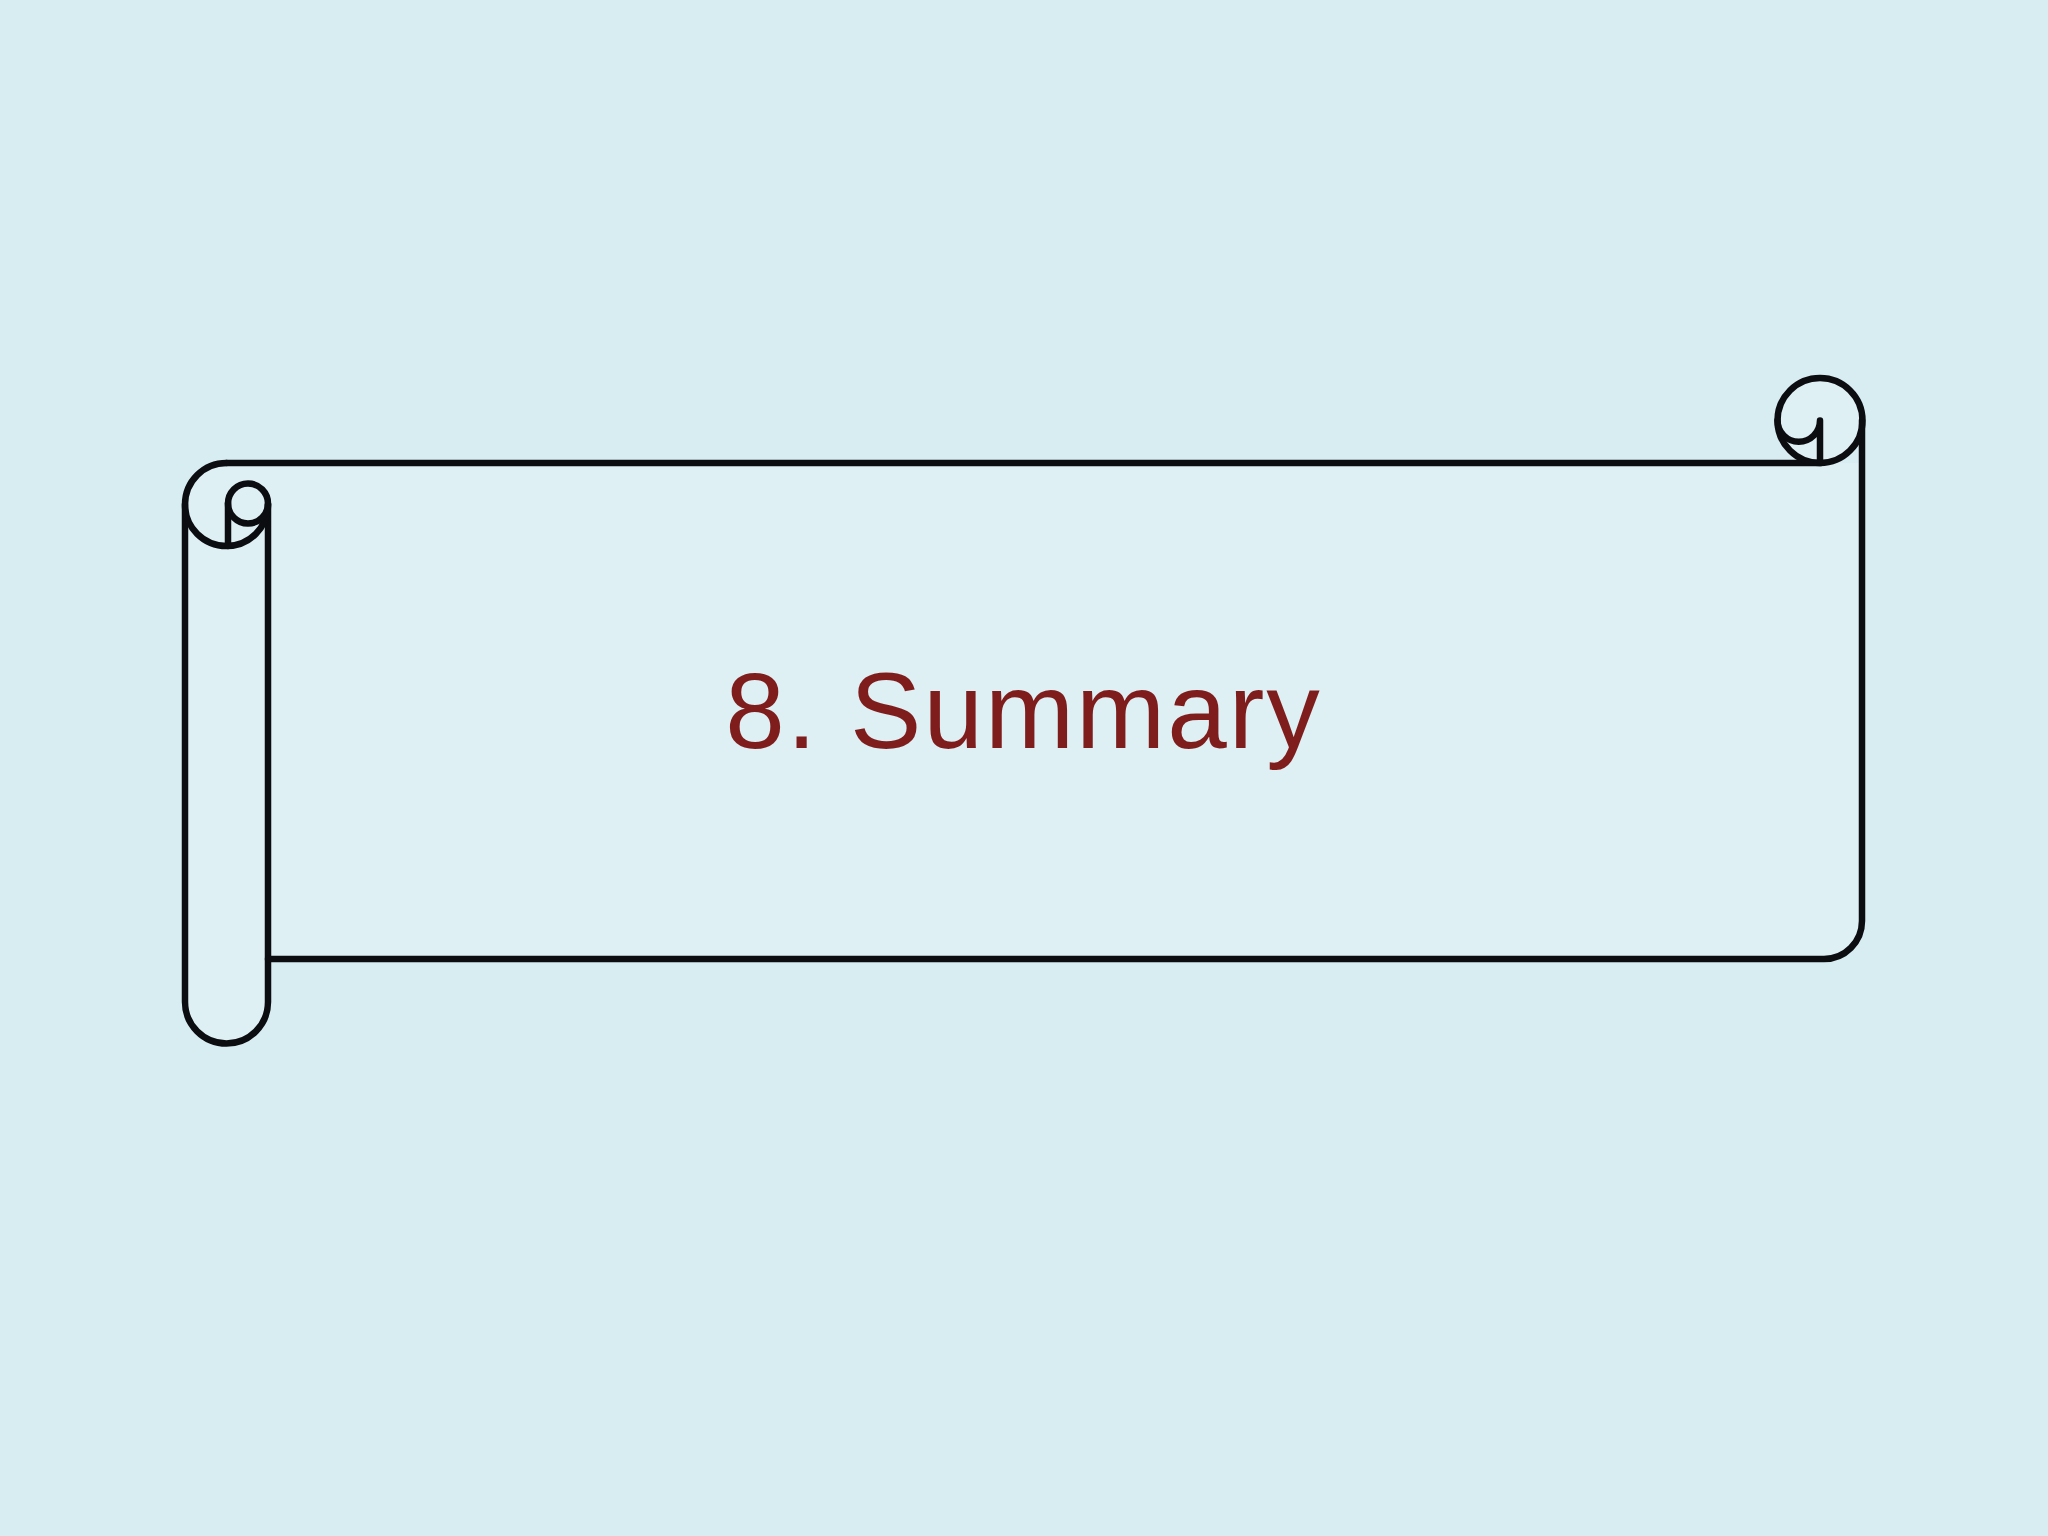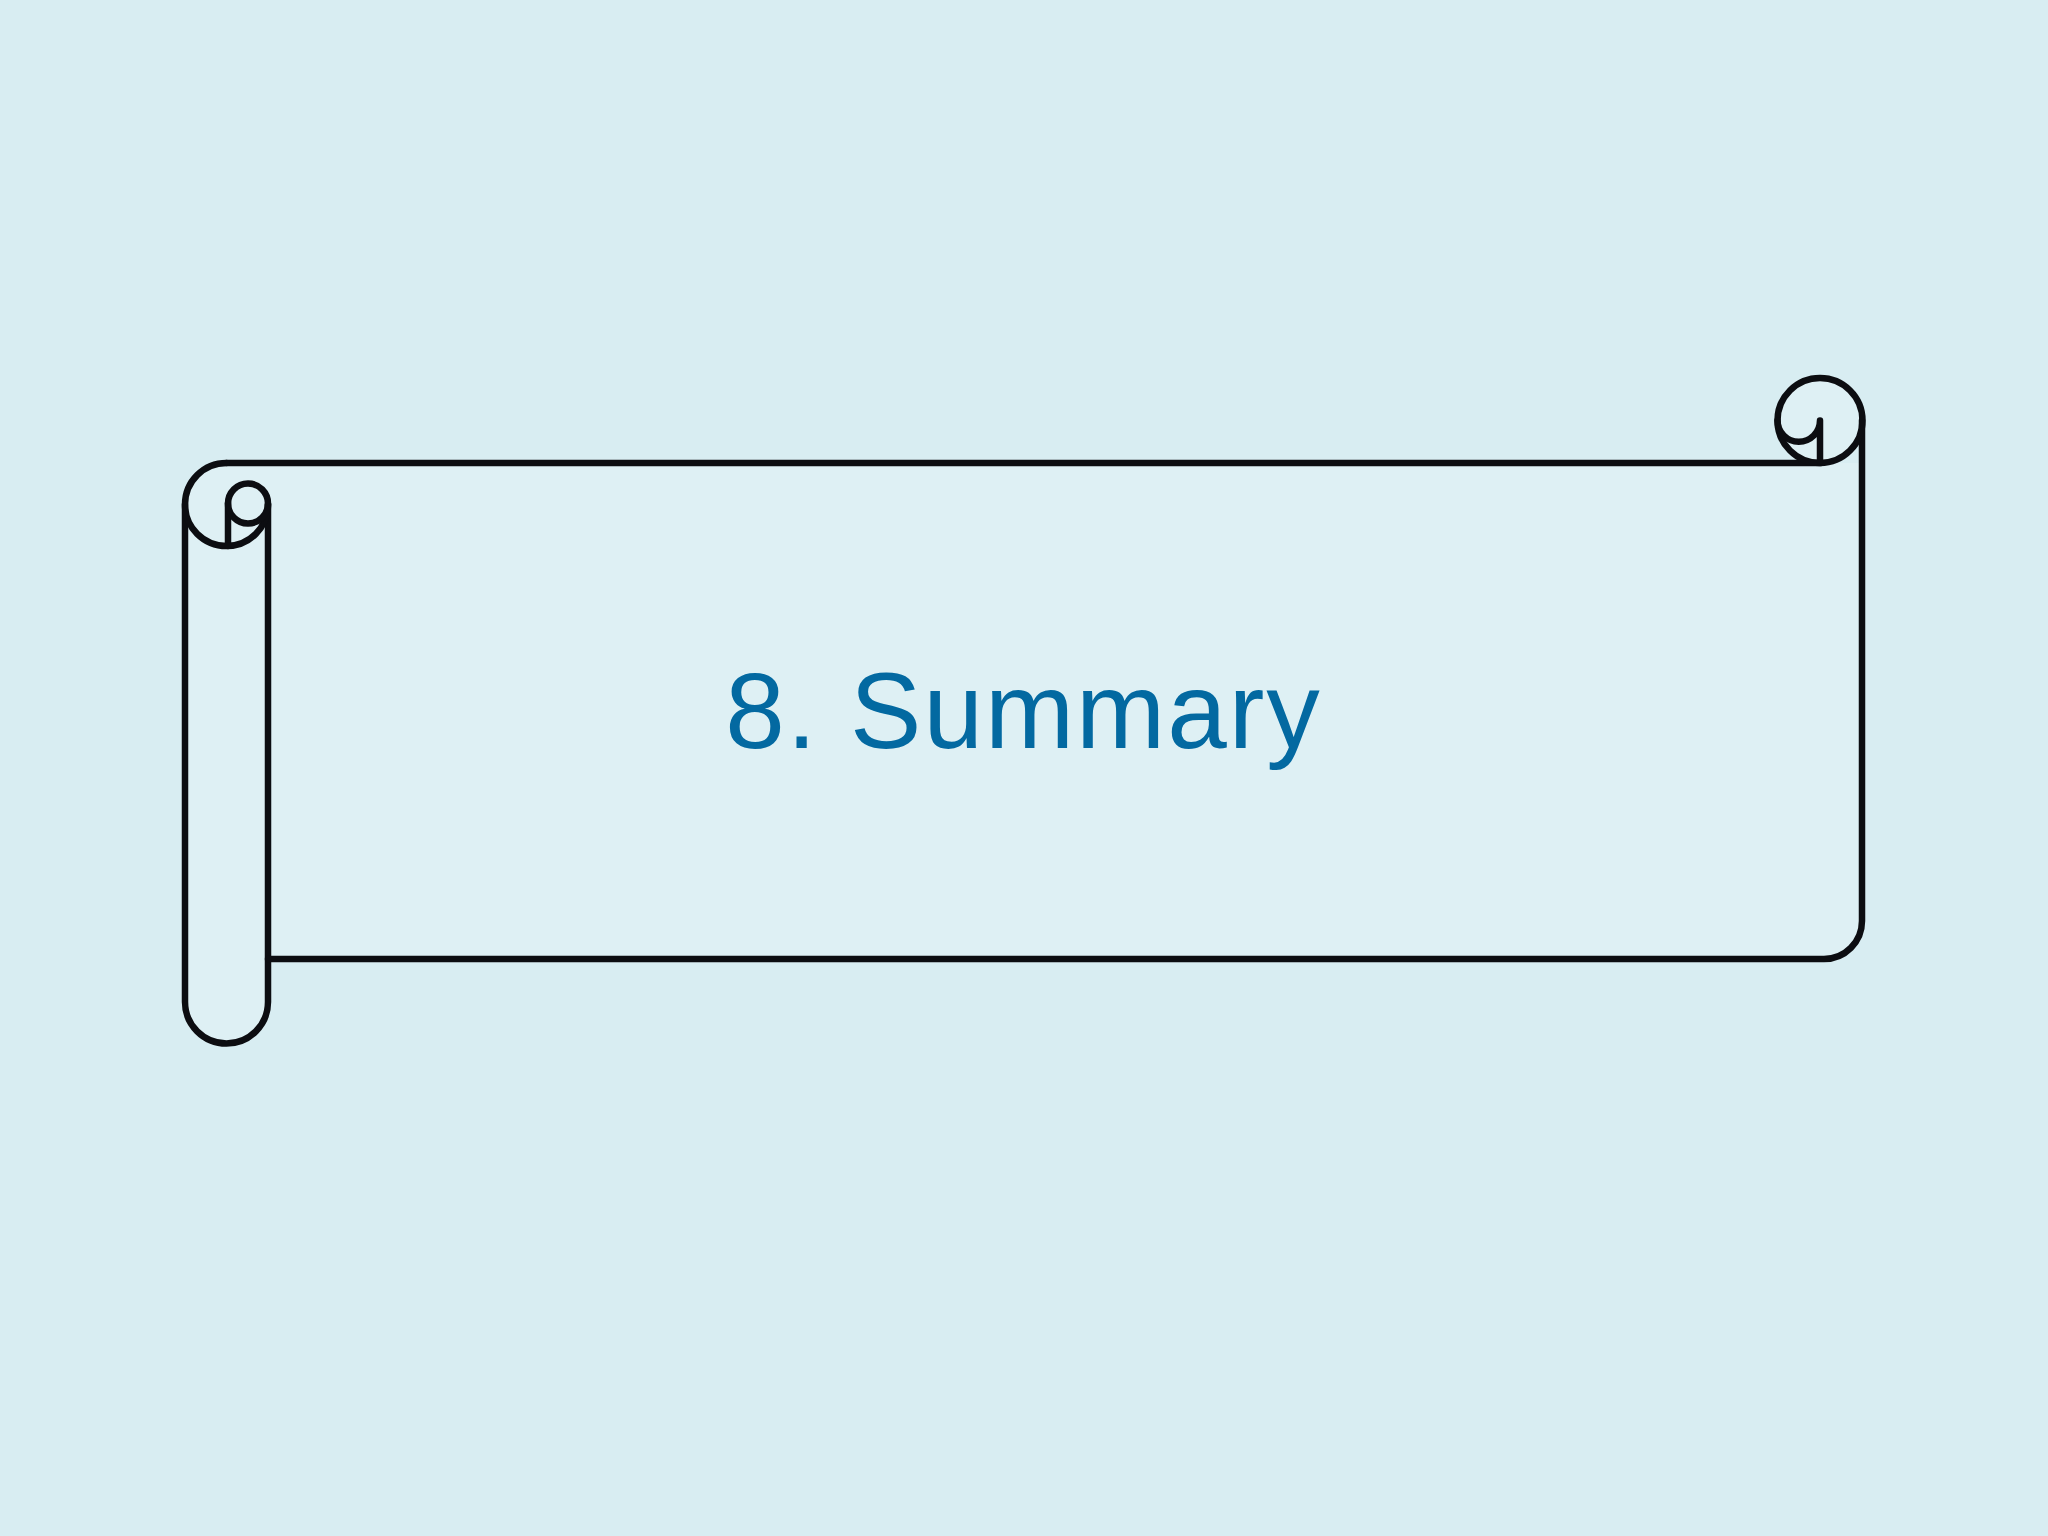--- a/index.html
+++ b/index.html
@@ -34,21 +34,21 @@
     width: 1677px;
     height: 496px;
     display: flex;
     align-items: center;
     justify-content: center;
   }
   .title-text {
     font-size: 107px;
     font-weight: 400;
     letter-spacing: 2px;
-    color: #0369a1;
+    color: #7f1d1d;
     white-space: nowrap;
   }
 </style>
 </head>
 <body>
 
 <div class="slide">
 
   <svg class="scroll-svg" viewBox="0 0 2048 1536" xmlns="http://www.w3.org/2000/svg">
     <g>

